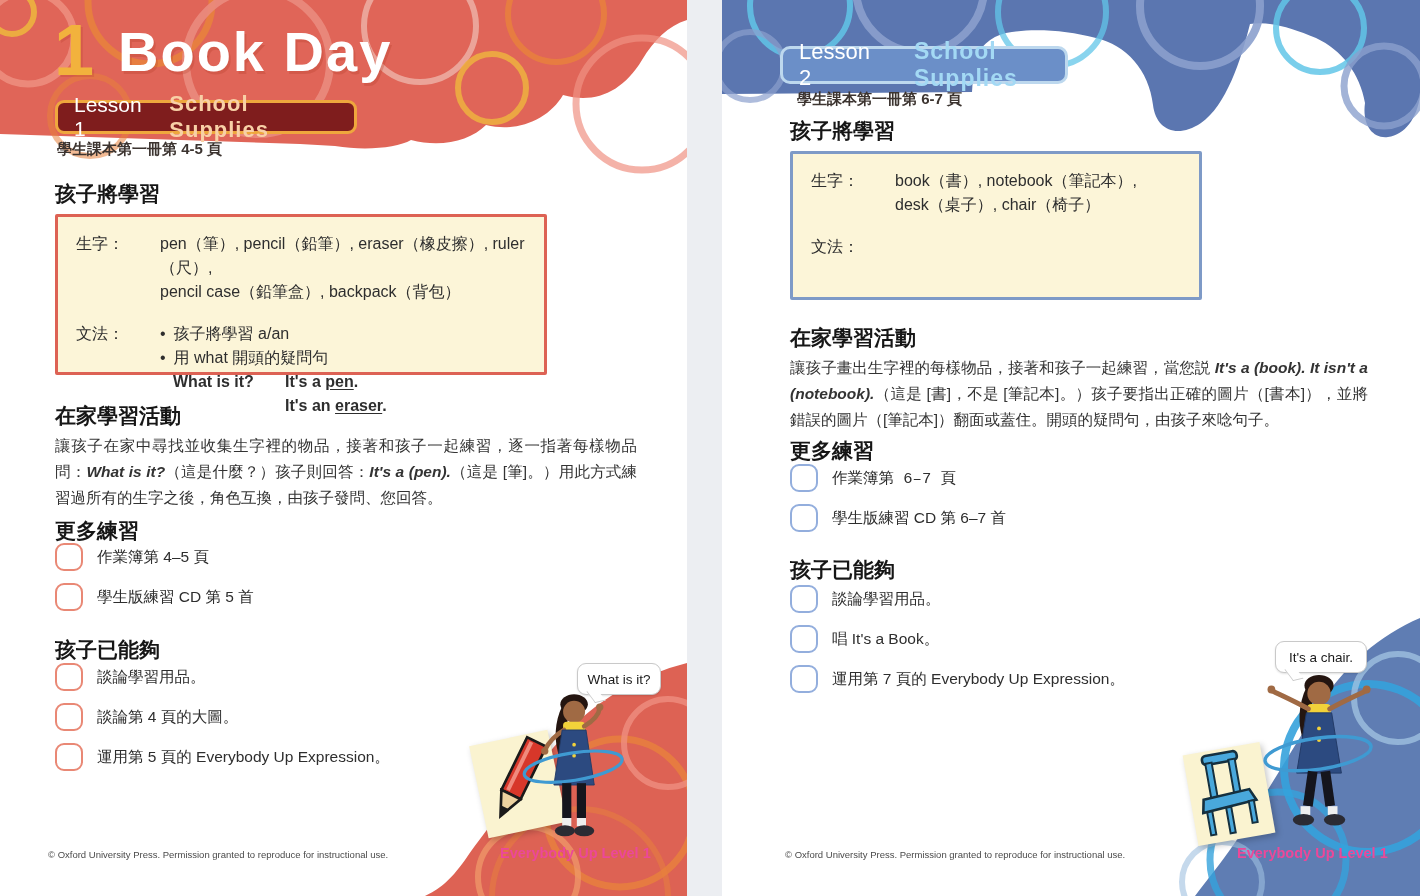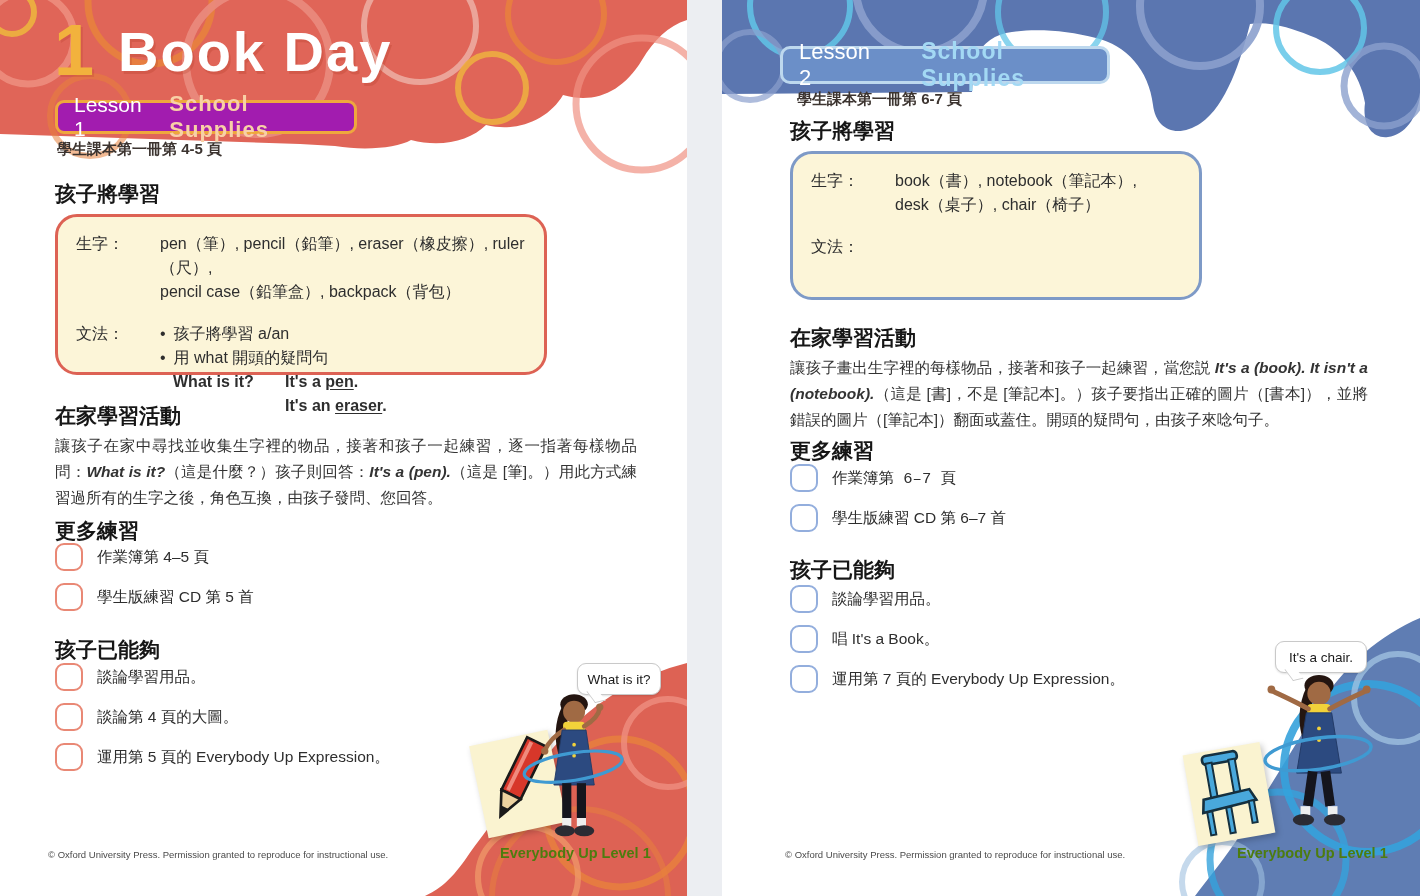--- a/index.html
+++ b/index.html
@@ -8,33 +8,33 @@
   #page-left{left:0;width:687px;}
   #page-right{left:722px;width:698px;}
   .abs{position:absolute;}
   svg{display:block;}
 
   
   .unit-num{font-size:72px;font-weight:bold;color:#f2b23d;line-height:1;
     text-shadow:2px 2px 0 rgba(180,60,40,.25);}
   .unit-title{font-size:56px;font-weight:bold;color:#ffffff;letter-spacing:2px;line-height:1;
     text-shadow:2px 3px 0 rgba(180,60,40,.28);}
-  .lesson-pill{display:flex;align-items:center;background:#a21caf;border:3px solid #efa73d;
+  .lesson-pill{display:flex;align-items:center;background:#7f1d1d;border:3px solid #efa73d;
     border-radius:9px;padding:0 16px;height:34px;box-sizing:border-box;}
   .lesson-pill .llabel{color:#ffffff;font-size:21px;}
   .lesson-pill .ltitle{color:#f8d0a6;font-size:22px;font-weight:bold;margin-left:18px;letter-spacing:1px;}
   .banner{display:flex;align-items:center;background:#6b8fc8;border:3px solid #bdd8ee;
     border-radius:10px;padding:0 16px;height:38px;box-sizing:border-box;}
   .banner .llabel{color:#ffffff;font-size:22px;}
   .banner .ltitle{color:#a3d9f4;font-size:23px;font-weight:bold;margin-left:16px;letter-spacing:1px;}
   .book-ref{font-size:15px;font-weight:bold;color:#3c3430;}
 
   
   .sec-h{font-size:21px;font-weight:bold;color:#161616;}
-  .vocab-box{background:#fcf5d8;border-radius:22px;box-sizing:border-box;padding:15px 18px;}
+  .vocab-box{background:#fcf5d8;border-radius:2px;box-sizing:border-box;padding:15px 18px;}
   .vocab-box.red{border:3px solid #dd6254;}
   .vocab-box.blue{border:3px solid #7e9ac7;}
   .vrow{display:flex;font-size:16px;color:#2e2e2e;line-height:24px;}
   .vrow + .vrow{margin-top:18px;}
   .vlabel{width:84px;flex:none;}
   .bullet-line::before{content:"\2022";margin-right:8px;}
   .gexample{font-weight:bold;}
   .gq{display:inline-block;width:112px;font-weight:bold;}
   .u{text-decoration:underline;text-underline-offset:2px;}
   .para{font-size:15.5px;line-height:26px;color:#333333;text-align:justify;}
@@ -48,21 +48,21 @@
   .check-label{margin-left:14px;font-size:15.5px;color:#2e2e2e;}
 
   
   .bubble{position:absolute;background:#ffffff;border:1.5px solid #c9c9c9;border-radius:9px;
     display:flex;align-items:center;justify-content:center;font-size:13.5px;color:#1a1a1a;
     box-shadow:0 1px 2px rgba(0,0,0,.12);}
   .bubble::after{content:"";position:absolute;left:12px;bottom:-8px;width:11px;height:11px;
     background:#ffffff;border-left:1.5px solid #c9c9c9;border-bottom:1.5px solid #c9c9c9;
     transform:skewX(28deg) rotate(-12deg);}
   .card{position:absolute;background:#faf3d0;box-shadow:2px 3px 6px rgba(0,0,0,.22);}
-  .brand{font-size:14.5px;font-weight:bold;color:#4d7c0f;white-space:nowrap;}
+  .brand{font-size:14.5px;font-weight:bold;color:#ec4899;white-space:nowrap;}
   .copyright{font-size:9.5px;color:#4a4a4a;white-space:nowrap;}
 </style>
 </head>
 <body>
 
 <div class="page" id="page-left">
 
   <svg class="abs" style="left:0;top:0" width="687" height="176" viewBox="0 0 687 176">
     <path d="M0,0 H687 V20 C668,26 654,40 642,60 C622,93 594,104 563,95
              C549,119 518,133 486,125 C470,141 441,148 411,140
@@ -204,21 +204,21 @@
       <circle cx="78" cy="6" r="50" stroke="#62c5e8" stroke-width="6" opacity=".85"></circle>
       <circle cx="198" cy="-12" r="64" stroke="#8ba0cd" stroke-width="8" opacity=".9"></circle>
       <circle cx="330" cy="12" r="54" stroke="#62c5e8" stroke-width="6" opacity=".75"></circle>
       <circle cx="478" cy="6" r="60" stroke="#8ba0cd" stroke-width="8" opacity=".9"></circle>
       <circle cx="598" cy="28" r="44" stroke="#62c5e8" stroke-width="6" opacity=".85"></circle>
       <circle cx="662" cy="86" r="40" stroke="#8ba0cd" stroke-width="7" opacity=".8"></circle>
       <circle cx="28" cy="66" r="34" stroke="#8ba0cd" stroke-width="6" opacity=".7"></circle>
     </g>
   </svg>
 
-  <div class="abs banner" style="left:58px;top:46px;width:330px;gap:28px;">
+  <div class="abs banner" style="left:58px;top:46px;width:288px;gap:28px;">
     <span class="llabel">Lesson 2</span>
     <span class="ltitle">School Supplies</span>
   </div>
 
   <div class="abs book-ref" style="left:75px;top:90px;">學生課本第一冊第 6-7 頁</div>
 
   <div class="abs sec-h" style="left:68px;top:117px;">孩子將學習</div>
 
   <div class="abs vocab-box blue" style="left:68px;top:151px;width:412px;height:149px;">
     <div class="vrow">

